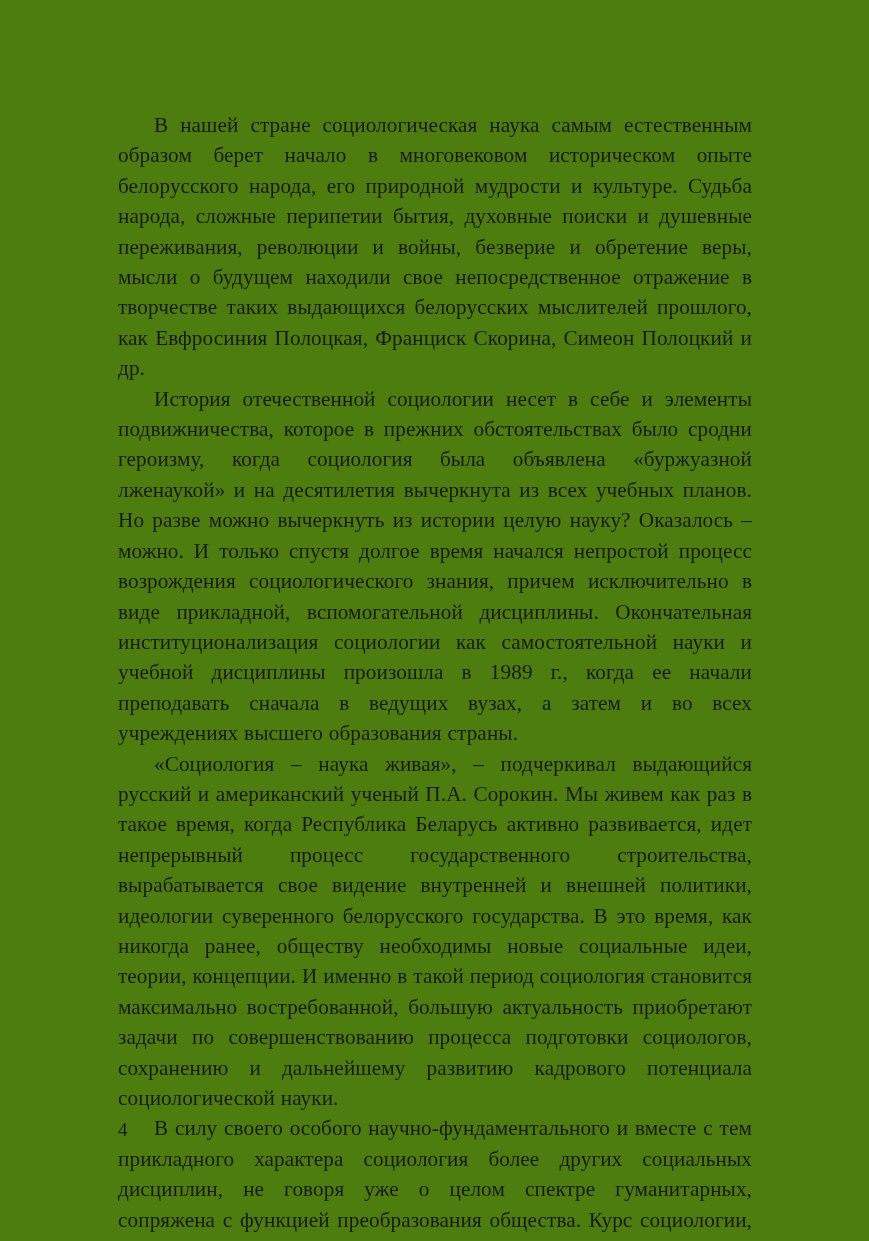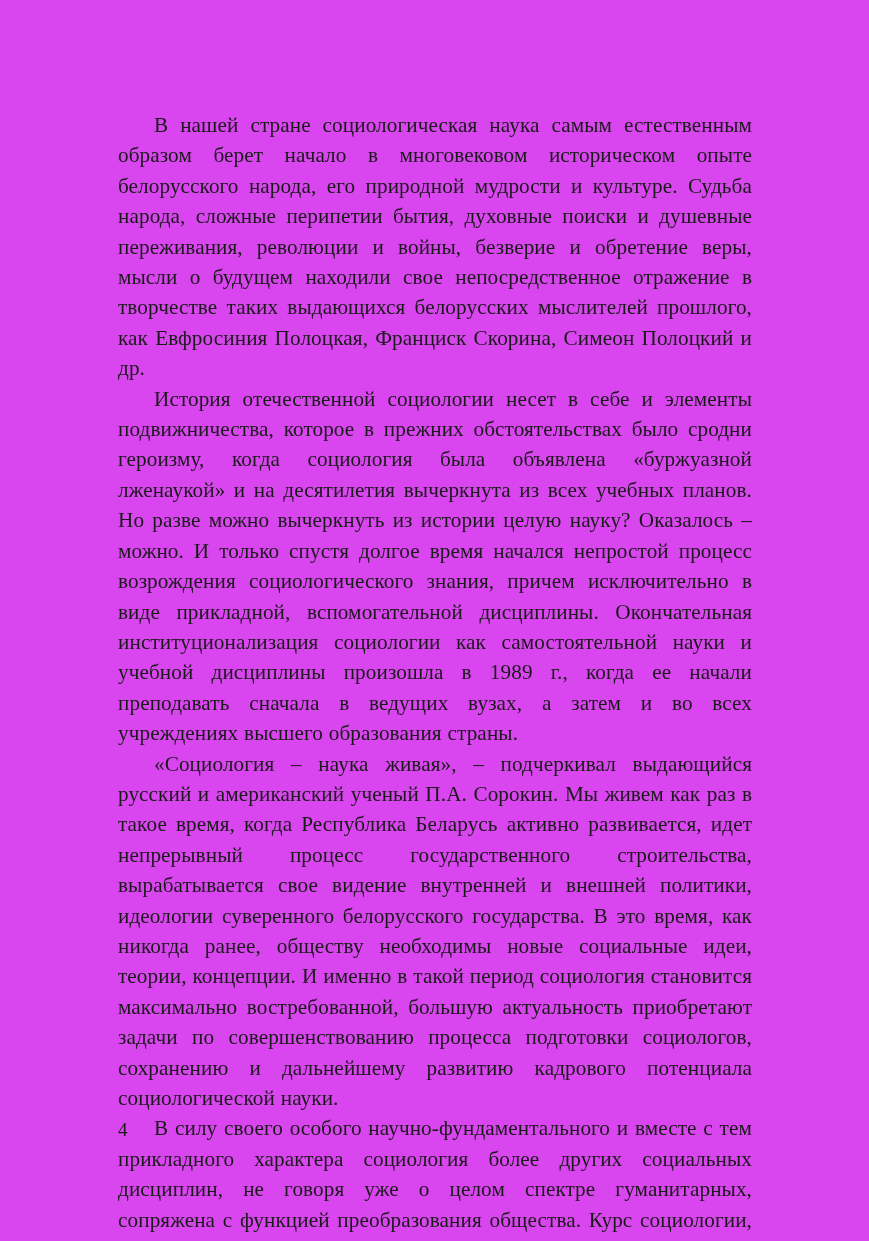--- a/index.html
+++ b/index.html
@@ -4,21 +4,21 @@
 <style>
   html, body {
     margin: 0;
     padding: 0;
     background: #ffffff;
   }
   .page {
     position: relative;
     width: 869px;
     height: 1241px;
-    background: #d946ef;
+    background: #4d7c0f;
     overflow: hidden;
     font-family: "Liberation Serif", "DejaVu Serif", serif;
     color: #1a1a1a;
   }
   .text-block {
     position: absolute;
     left: 118px;
     top: 110px;
     width: 634px;
   }

